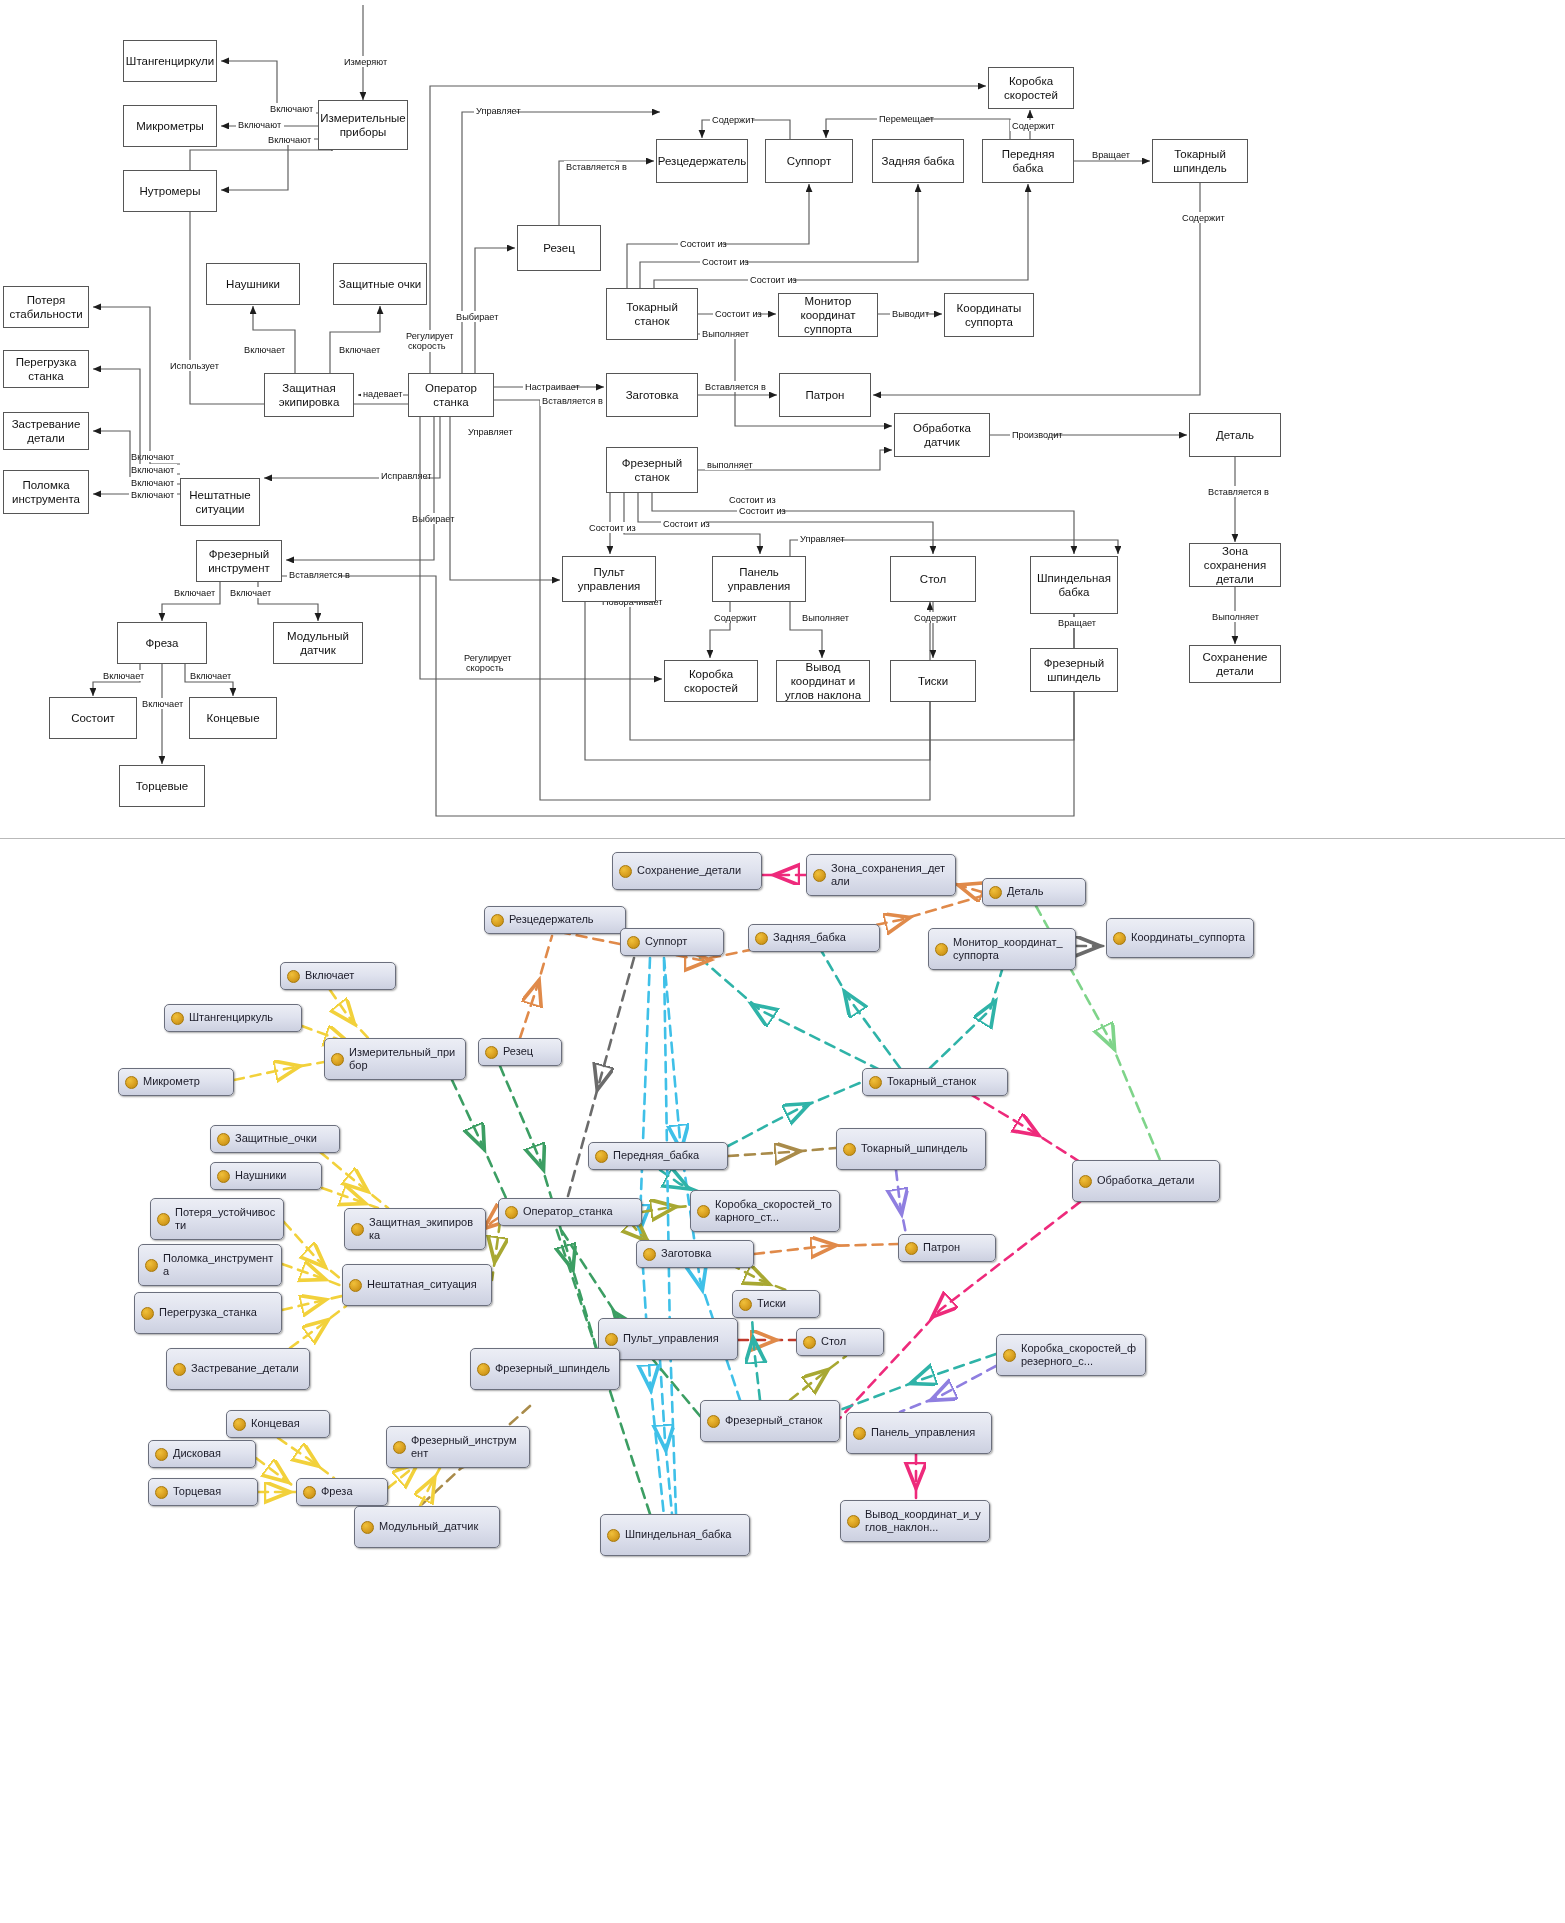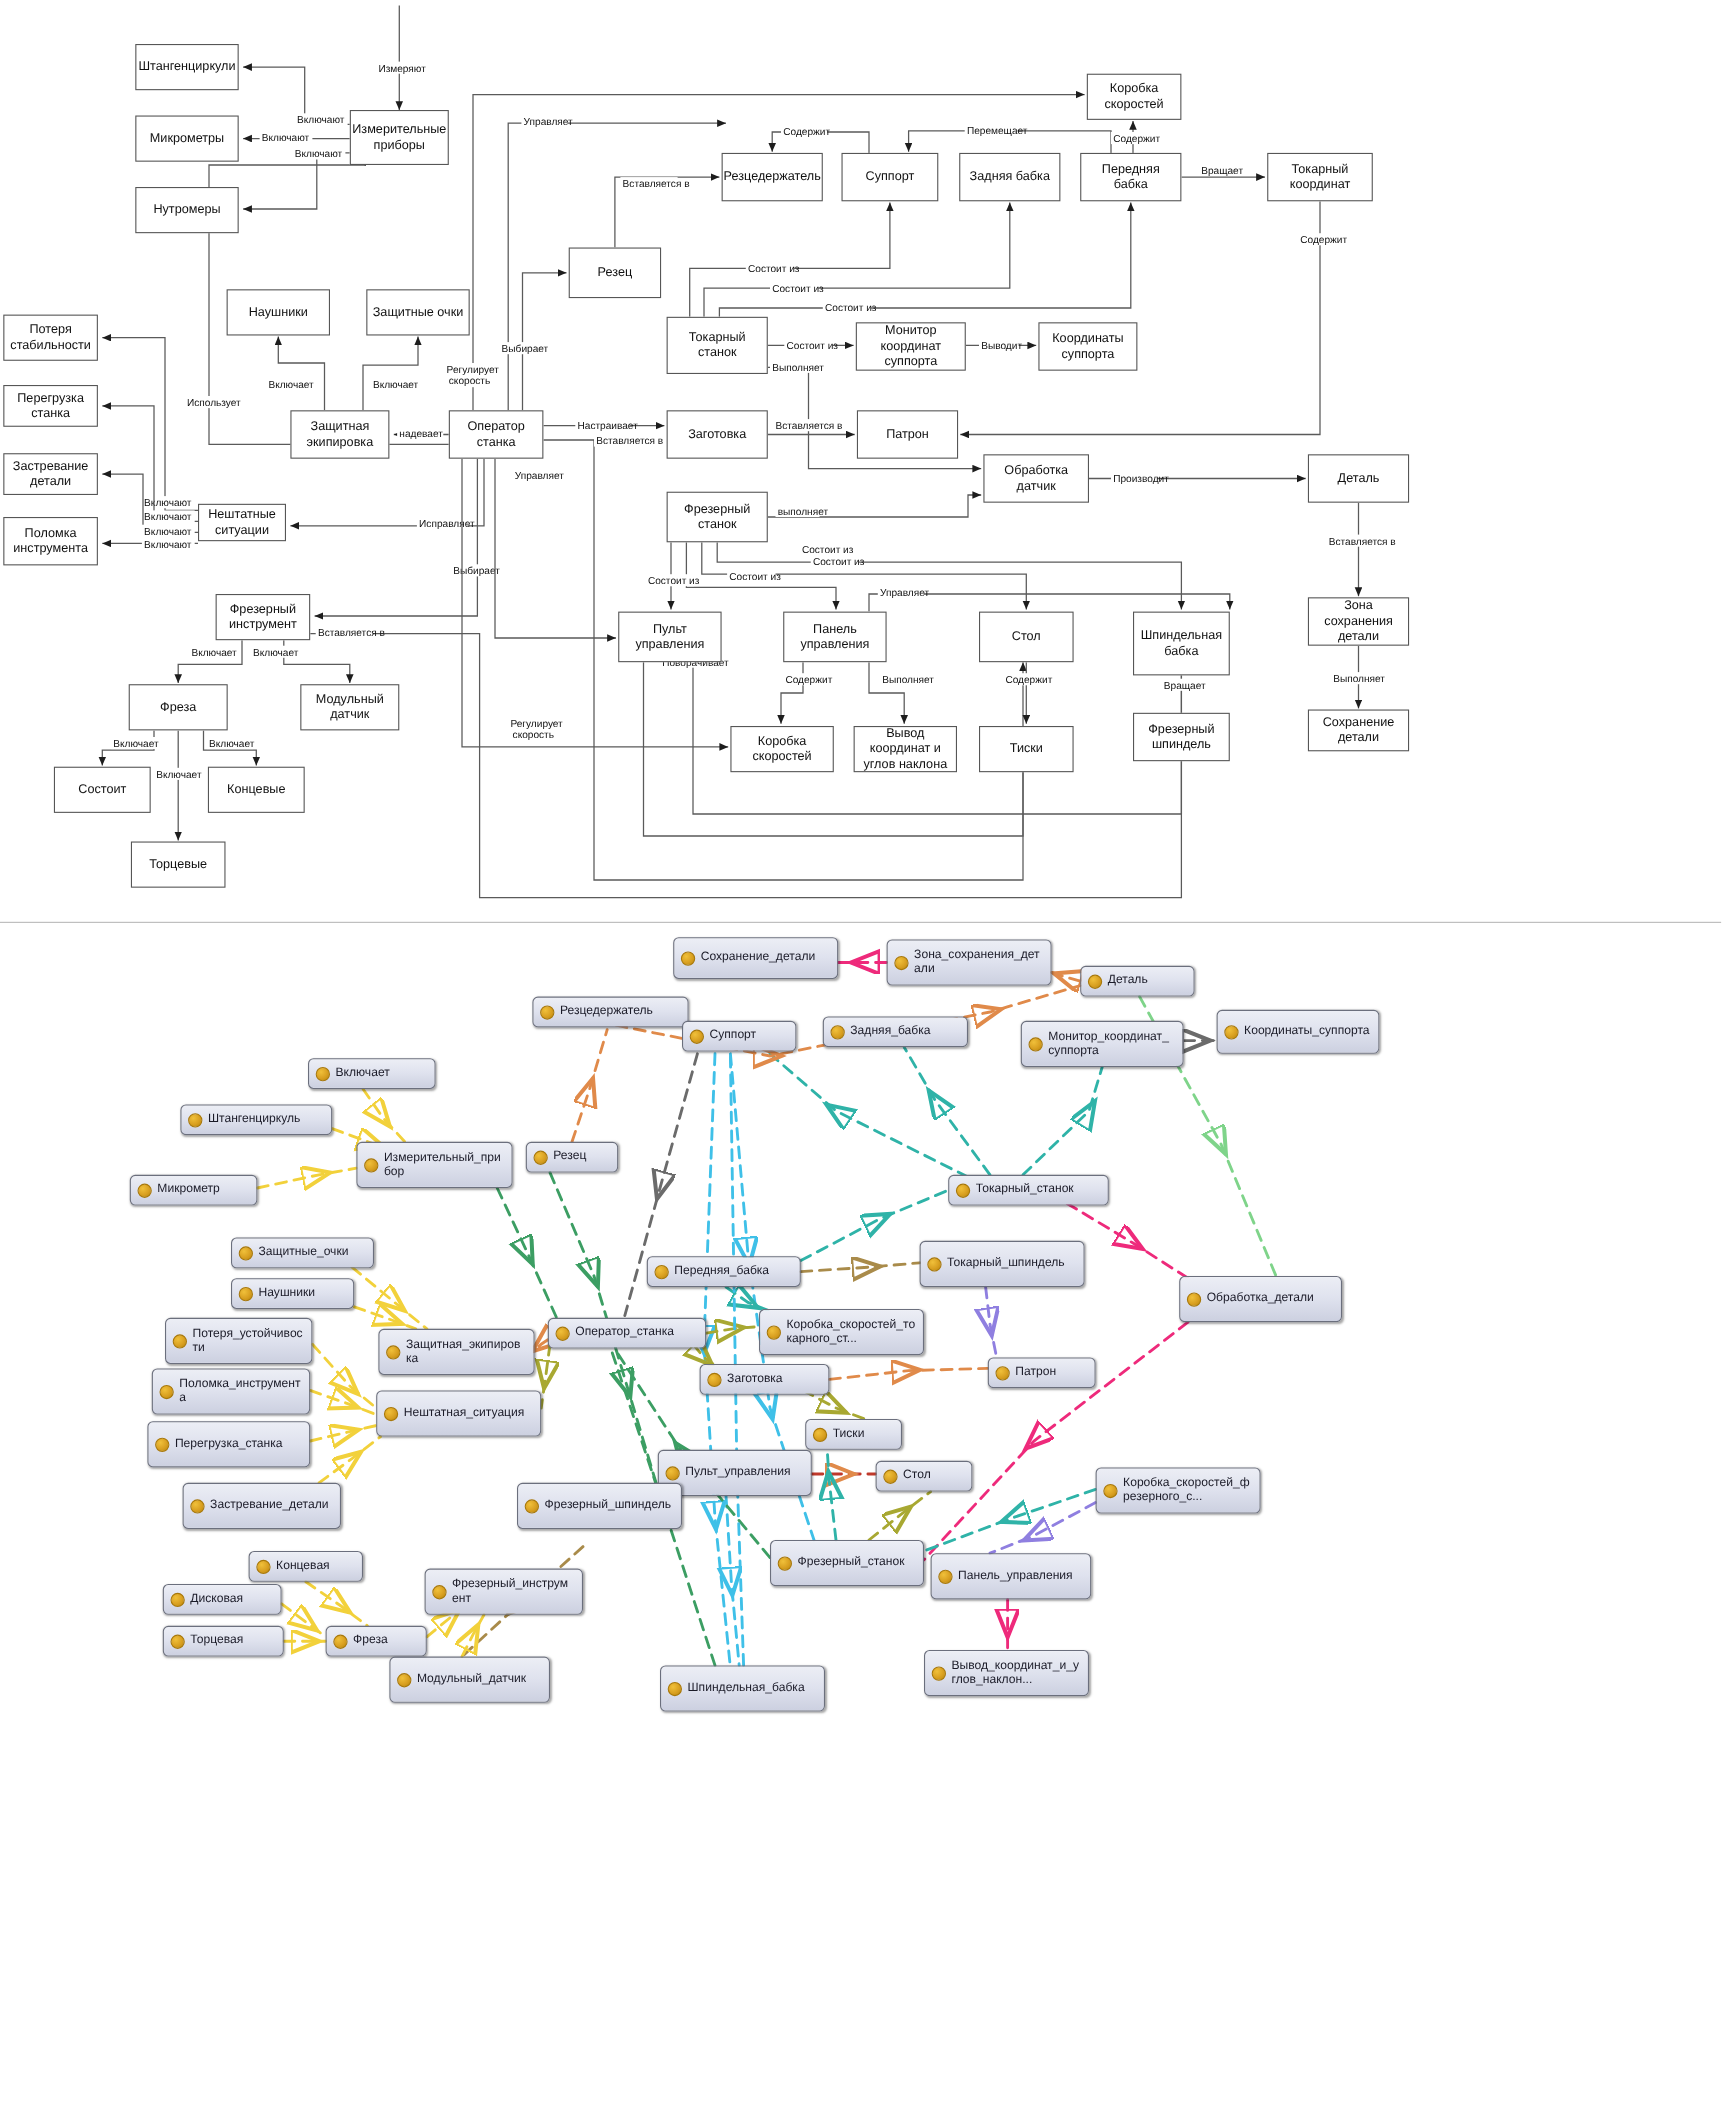--- a/index.html
+++ b/index.html
@@ -290,21 +290,21 @@
       </div>
     <div class="fbox" style="left:3px;top:470px;width:86px;height:44px">
         <span>Поломка инструмента</span>
       </div>
     <div class="fbox" style="left:264px;top:373px;width:90px;height:44px">
         <span>Защитная экипировка</span>
       </div>
     <div class="fbox" style="left:408px;top:373px;width:86px;height:44px">
         <span>Оператор станка</span>
       </div>
-    <div class="fbox" style="left:180px;top:458px;width:80px;height:34px">
+    <div class="fbox" style="left:180px;top:478px;width:80px;height:48px">
         <span>Нештатные ситуации</span>
       </div>
     <div class="fbox" style="left:196px;top:540px;width:86px;height:42px">
         <span>Фрезерный инструмент</span>
       </div>
     <div class="fbox" style="left:117px;top:622px;width:90px;height:42px">
         <span>Фреза</span>
       </div>
     <div class="fbox" style="left:273px;top:622px;width:90px;height:42px">
         <span>Модульный датчик</span>
@@ -327,21 +327,21 @@
     <div class="fbox" style="left:765px;top:139px;width:88px;height:44px">
         <span>Суппорт</span>
       </div>
     <div class="fbox" style="left:872px;top:139px;width:92px;height:44px">
         <span>Задняя бабка</span>
       </div>
     <div class="fbox" style="left:982px;top:139px;width:92px;height:44px">
         <span>Передняя бабка</span>
       </div>
     <div class="fbox" style="left:1152px;top:139px;width:96px;height:44px">
-        <span>Токарный координат</span>
+        <span>Токарный шпиндель</span>
       </div>
     <div class="fbox" style="left:988px;top:67px;width:86px;height:42px">
         <span>Коробка скоростей</span>
       </div>
     <div class="fbox" style="left:606px;top:288px;width:92px;height:52px">
         <span>Токарный станок</span>
       </div>
     <div class="fbox" style="left:778px;top:293px;width:100px;height:44px">
         <span>Монитор координат суппорта</span>
       </div>

